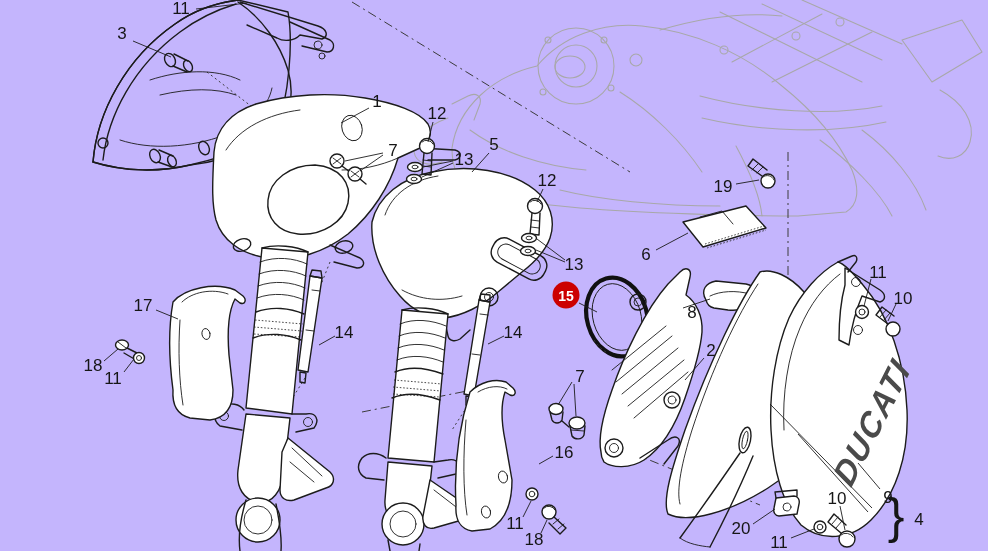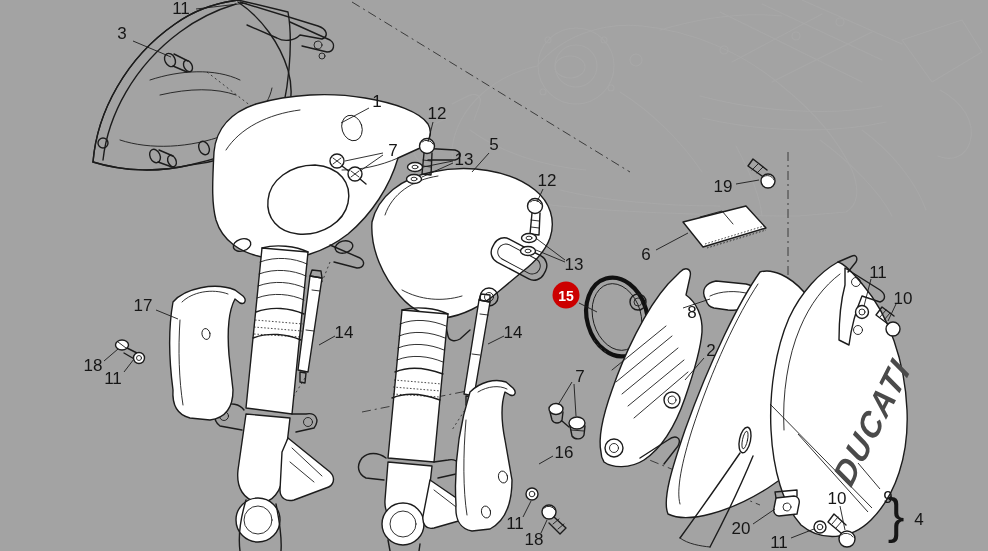--- a/index.html
+++ b/index.html
@@ -1,16 +1,16 @@
 <!DOCTYPE html>
 <html><head>
 <meta charset="utf-8">
 <style>
   html,body{margin:0;padding:0;background:#ffffff;}
-  #stage{position:relative;width:988px;height:551px;background:#a3a3a3;overflow:hidden;
+  #stage{position:relative;width:988px;height:551px;background:#c4b5fd;overflow:hidden;
          font-family:"Liberation Sans",sans-serif;}
   svg{display:block}
   .ln{fill:none;stroke:#1c1c1c;stroke-width:1.4;stroke-linecap:round;stroke-linejoin:round}
   .lnw{fill:#ffffff;stroke:#1c1c1c;stroke-width:1.4;stroke-linecap:round;stroke-linejoin:round}
   .thin{fill:none;stroke:#1c1c1c;stroke-width:0.9;stroke-linecap:round}
   .faded{fill:none;stroke:#a8a8a8;stroke-width:1.05;stroke-linecap:round;stroke-linejoin:round}
   .leader{fill:none;stroke:#1c1c1c;stroke-width:0.9}
   .dashdot{fill:none;stroke:#3c3c3c;stroke-width:1;stroke-dasharray:9 4 2 4}
   .dotted{fill:none;stroke:#3c3c3c;stroke-width:1;stroke-dasharray:2 3}
   .hatch{fill:none;stroke:#1c1c1c;stroke-width:0.8;stroke-dasharray:1.6 1.8}

